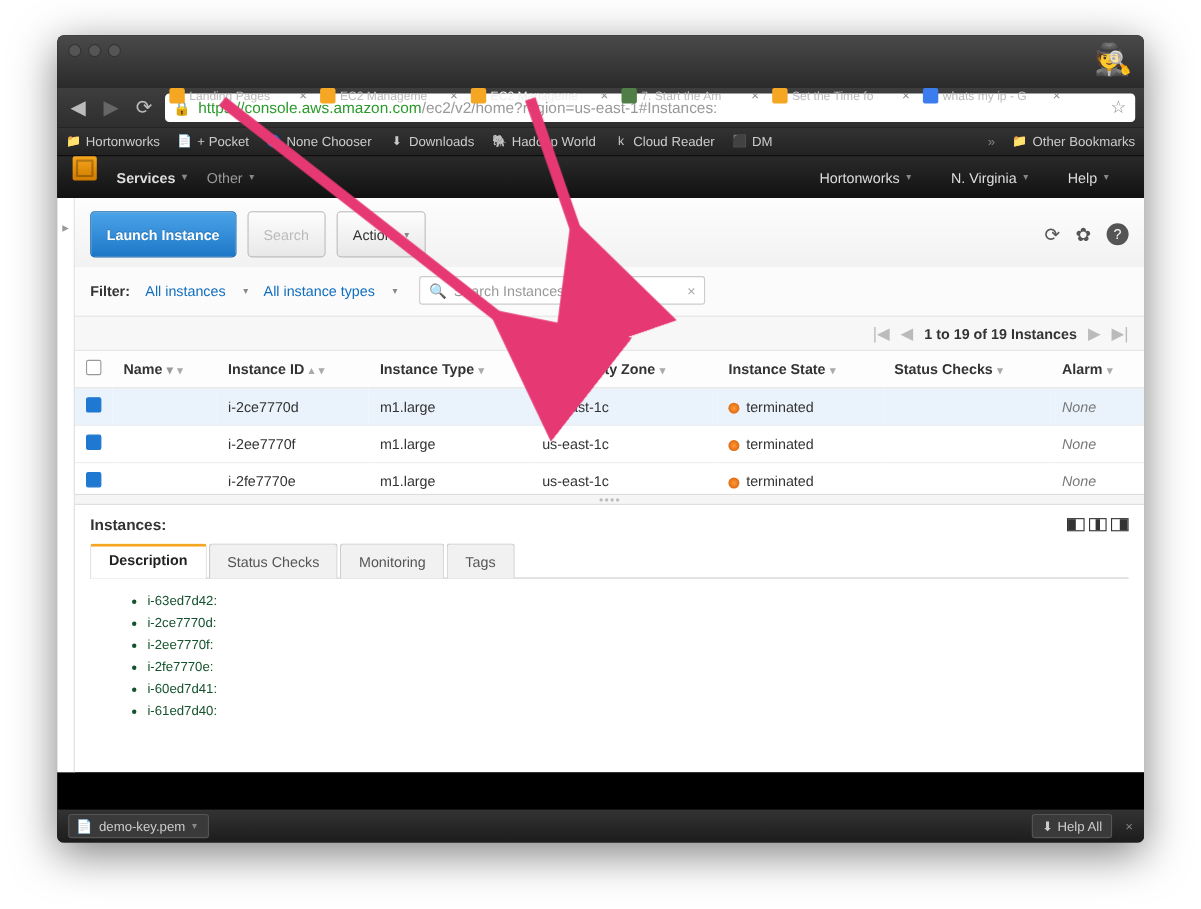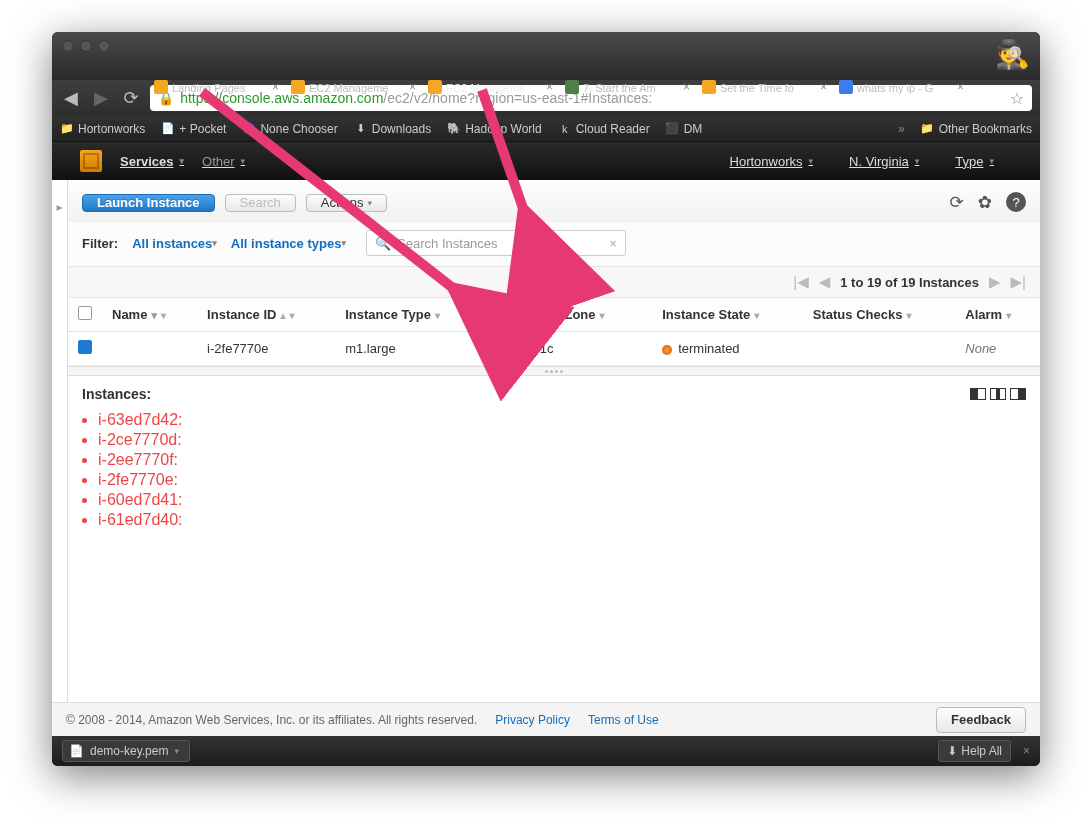--- a/index.html
+++ b/index.html
@@ -27,44 +27,44 @@
 .url-green { color:#2a9a2a; }
 .url-grey { color:#999; }
 .star { color:#888; margin-left:auto; font-size:16px; }
 
 
 .bm-bar { background:linear-gradient(#333,#222); height:26px; display:flex; align-items:center; padding:0 8px; gap:16px; color:#ccc; font-size:12px; border-bottom:1px solid #111; }
 .bm { display:flex; align-items:center; gap:4px; cursor:pointer; white-space:nowrap; }
 .bm .bico { width:14px; height:14px; display:flex; align-items:center; justify-content:center; font-size:11px; }
 
 
-.aws-head { background:linear-gradient(#2a2a2a,#111); height:38px; display:flex; align-items:center; padding:0 28px; color:#ddd; font-size:13px;text-decoration:underline; }
+.aws-head { background:linear-gradient(#2a2a2a,#111); height:38px; display:flex; padding:0 14px; color:#ddd; font-size:13px; }
 .aws-logo { width:22px; height:22px; background:linear-gradient(#f7a51c,#d07c00); border-radius:2px; margin-right:18px; position:relative; }
 .aws-logo:after{ content:''; position:absolute; inset:3px; border:2px solid rgba(0,0,0,.25); border-radius:1px;}
 .aws-menu { display:flex; align-items:center; gap:6px; cursor:pointer; margin-right:18px; }
 .aws-menu.bold { font-weight:bold; }
 .aws-right { margin-left:auto; display:flex; gap:18px; }
 .caret { font-size:9px; color:#888; }
 
 
 .content { position:absolute; top:148px; left:0; right:0; bottom:64px; background:#fff; display:flex; }
 .side-collapse { width:16px; background:#fff; border-right:1px solid #ddd; display:flex; align-items:flex-start; justify-content:center; padding-top:20px; color:#999; font-size:12px; cursor:pointer; }
 .main { flex:1; display:flex; flex-direction:column; min-width:0; }
 
 
 .toolbar { padding:12px 14px 8px; display:flex; align-items:center; gap:10px; border-bottom:1px solid #eee; background:linear-gradient(#fdfdfd,#f2f2f2); }
-.btn { height:18px; padding:0 14px; border-radius:4px; font-size:13px; display:flex; align-items:center; gap:4px; cursor:pointer; border:1px solid #bbb; background:linear-gradient(#fdfdfd,#e8e8e8); color:#333; }
+.btn { height:42px; padding:0 14px; border-radius:4px; font-size:13px; display:flex; align-items:center; gap:4px; cursor:pointer; border:1px solid #bbb; background:linear-gradient(#fdfdfd,#e8e8e8); color:#333; }
 .btn.primary { background:linear-gradient(#4aa3e8,#1f78c7); border-color:#1a6bb3; color:#fff; font-weight:bold; text-shadow:0 -1px rgba(0,0,0,.2); }
 .btn.disabled { color:#bbb; }
 .tb-right { margin-left:auto; display:flex; gap:14px; color:#555; font-size:17px; }
 .tb-right span{ cursor:pointer; }
 
 
 .filter-row { padding:8px 14px 10px; display:flex; align-items:center; gap:14px; font-size:13px; color:#333; background:#fbfbfb;text-align:center; }
-.flink { color:#106ebe; cursor:pointer; display:flex; align-items:center; gap:0;font-weight:bold; }
+.flink { color:#106ebe; cursor:pointer; display:flex; align-items:center; gap:16px; }
 .searchbox { margin-left:6px; width:260px; height:26px; border:1px solid #ccc; border-radius:3px; background:#fff; display:flex; align-items:center; padding:0 8px; color:#999; position:relative; }
 .searchbox .sx { position:absolute; right:8px; color:#aaa; cursor:pointer; }
 
 
 .pager-row { padding:6px 14px; display:flex; justify-content:flex-end; align-items:center; gap:10px; font-size:13px; color:#555; background:#f7f7f7; border-top:1px solid #e5e5e5; border-bottom:1px solid #e5e5e5;}
 .pager-ctl { color:#bbb; font-size:15px; cursor:pointer; }
 
 
 .tbl { width:100%; border-collapse:collapse; font-size:13px; color:#333; }
 .tbl th { text-align:left; font-weight:bold; padding:8px 10px; border-bottom:1px solid #e0e0e0; background:#fdfdfd; white-space:nowrap; position:relative; }
@@ -82,21 +82,21 @@
 .split-grip { height:10px; background:#f5f5f5; border-top:1px solid #ddd; border-bottom:1px solid #ddd; display:flex; justify-content:center; align-items:center; gap:2px; }
 .grip-dot{ width:3px; height:3px; background:#bbb; border-radius:50%; }
 .detail { flex:1; padding:10px 14px; overflow:hidden; position:relative; }
 .detail-head { font-size:14px; font-weight:bold; color:#333; margin-bottom:8px; display:flex; align-items:center; }
 .view-icons { margin-left:auto; display:flex; gap:4px; }
 .vicon { width:16px; height:12px; border:1.5px solid #333; display:flex; }
 .vicon .a{ flex:1; background:#333;} .vicon .b{ flex:1; }
 .dtabs { display:flex; border-bottom:1px solid #ccc; margin-bottom:10px; }
 .dtab { padding:8px 16px; font-size:13px; color:#555; background:#f1f1f1; border:1px solid #ccc; border-bottom:none; margin-right:2px; border-radius:3px 3px 0 0; cursor:pointer; position:relative; top:1px; }
 .dtab.active { background:#fff; color:#222; font-weight:bold; border-top:3px solid #f5a623; padding-top:5px; }
-.detail ul { list-style:disc; margin-left:16px; font-size:16px; line-height:20px; color:#ef4444; }
+.detail ul { list-style:disc; margin-left:52px; font-size:12px; line-height:20px; color:#14532d; }
 
 
 .aws-foot { position:absolute; bottom:30px; left:0; right:0; height:34px; background:#f4f4f4; border-top:1px solid #ddd; display:flex; align-items:center; padding:0 14px; font-size:12px; color:#666; gap:18px; }
 .aws-foot a { color:#106ebe; text-decoration:none; cursor:pointer; }
 .feedback { margin-left:auto; }
 .feedback .btn{ height:26px; font-weight:bold; }
 
 
 .dl-bar { position:absolute; bottom:0; left:0; right:0; height:30px; background:linear-gradient(#333,#1c1c1c); display:flex; align-items:center; padding:0 10px; color:#ccc; font-size:12px; }
 .dl-chip { background:#3a3a3a; border:1px solid #555; border-radius:3px; padding:3px 10px 3px 6px; display:flex; align-items:center; gap:6px; cursor:pointer; }
@@ -218,21 +218,21 @@
     <div class="aws-right">
       <div class="aws-menu">
           <span>Hortonworks</span>
           <span class="caret">▾</span>
         </div>
       <div class="aws-menu">
           <span>N. Virginia</span>
           <span class="caret">▾</span>
         </div>
       <div class="aws-menu">
-          <span>Type</span>
+          <span>Help</span>
           <span class="caret">▾</span>
         </div>
     </div>
   </div>
 
   <div class="content">
     <div class="side-collapse">▸</div>
     <div class="main">
 
       <div class="toolbar">
@@ -286,20 +286,40 @@
                 <th>Name<span class="col-filter">▾</span><span class="sort">▾</span></th>
                 <th>Instance ID<span class="sort">▴</span><span class="sort">▾</span></th>
                 <th>Instance Type<span class="sort">▾</span></th>
                 <th>Availability Zone<span class="sort">▾</span></th>
                 <th>Instance State<span class="sort">▾</span></th>
                 <th>Status Checks<span class="sort">▾</span></th>
                 <th>Alarm<span class="sort">▾</span></th>
               </tr>
             </thead>
           <tbody id="tbody">
+              <tr class="sel">
+    <td><span class="chk on"></span></td>
+    <td></td>
+    <td>i-2ce7770d</td>
+    <td>m1.large</td>
+    <td>us-east-1c</td>
+    <td><span class="state-dot"></span>terminated</td>
+    <td></td>
+    <td><span class="alarm-none">None</span></td>
+              </tr>
+              <tr class="">
+    <td><span class="chk on"></span></td>
+    <td></td>
+    <td>i-2ee7770f</td>
+    <td>m1.large</td>
+    <td>us-east-1c</td>
+    <td><span class="state-dot"></span>terminated</td>
+    <td></td>
+    <td><span class="alarm-none">None</span></td>
+              </tr>
               <tr class="">
     <td><span class="chk on"></span></td>
     <td></td>
     <td>i-2fe7770e</td>
     <td>m1.large</td>
     <td>us-east-1c</td>
     <td><span class="state-dot"></span>terminated</td>
     <td></td>
     <td><span class="alarm-none">None</span></td>
               </tr>
@@ -326,43 +346,39 @@
                 <div class="b"></div>
                 <div class="a"></div>
                 <div class="b"></div>
               </div>
             <div class="vicon">
                 <div class="b"></div>
                 <div class="a"></div>
               </div>
           </div>
         </div>
+        <div class="dtabs" id="dtabs">
+            <div class="dtab active">Description</div>
+            <div class="dtab">Status Checks</div>
+            <div class="dtab">Monitoring</div>
+            <div class="dtab">Tags</div>
+          </div>
         <ul id="bullets">
             <li>i-63ed7d42:</li>
             <li>i-2ce7770d:</li>
             <li>i-2ee7770f:</li>
             <li>i-2fe7770e:</li>
             <li>i-60ed7d41:</li>
             <li>i-61ed7d40:</li>
           </ul>
       </div>
 
     </div>
   </div>
 
-  <div class="aws-foot">
-    <span>© 2008 - 2014, Amazon Web Services, Inc. or its affiliates. All rights reserved.</span>
-    <a>Privacy Policy</a>
-    <a>Terms of Use</a>
-    <div class="feedback">
-        <div class="btn">
-          <span>Feedback</span>
-        </div>
-      </div>
-  </div>
 
   <div class="dl-bar">
     <div class="dl-chip">
       <span>📄</span>
       <span>demo-key.pem</span>
       <span class="caret">▾</span>
     </div>
     <div class="dl-right">
       <div class="showall">
         <span>⬇</span>

